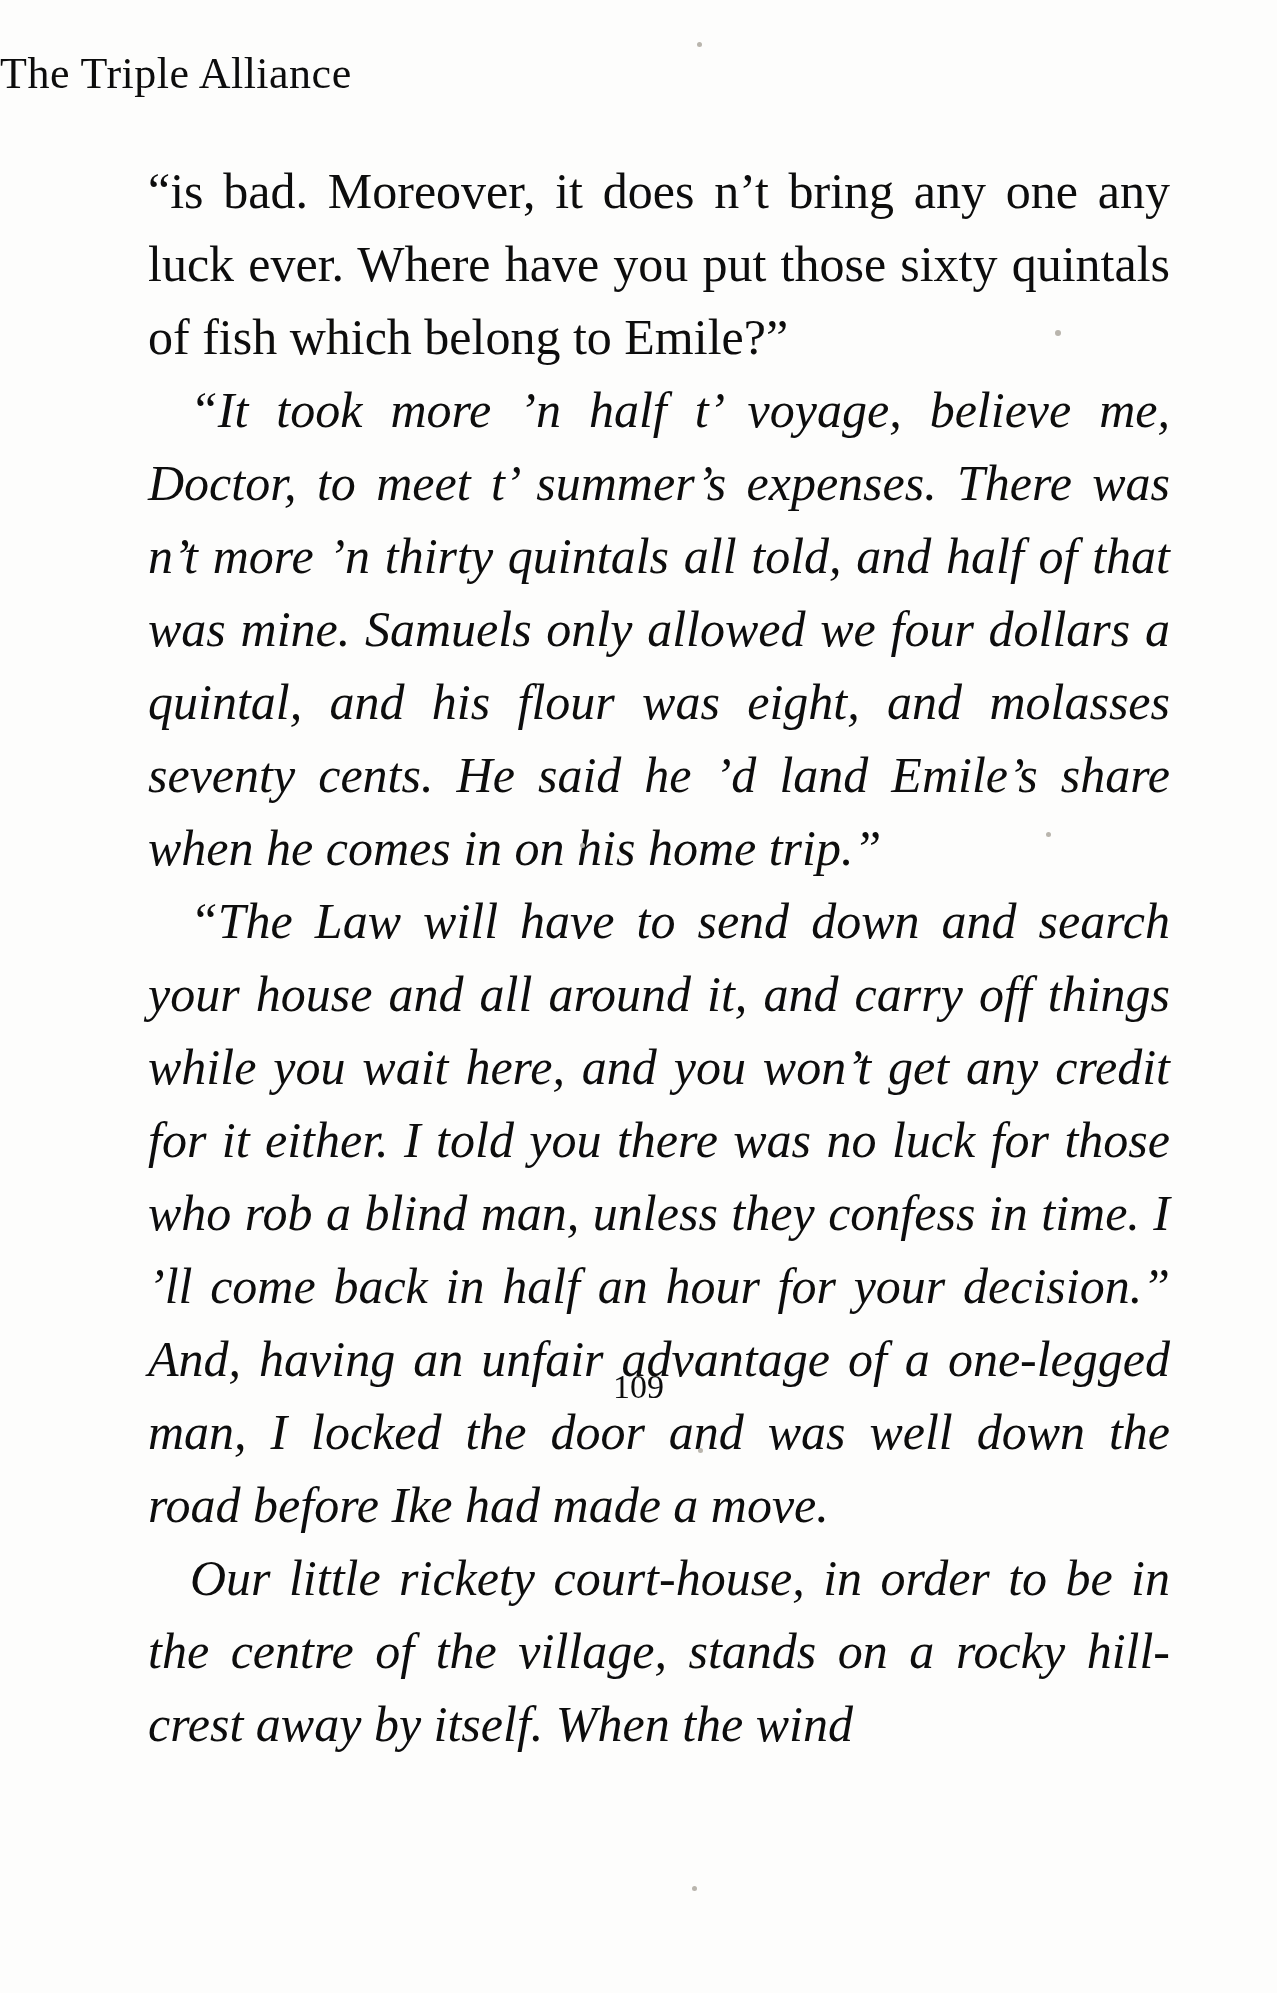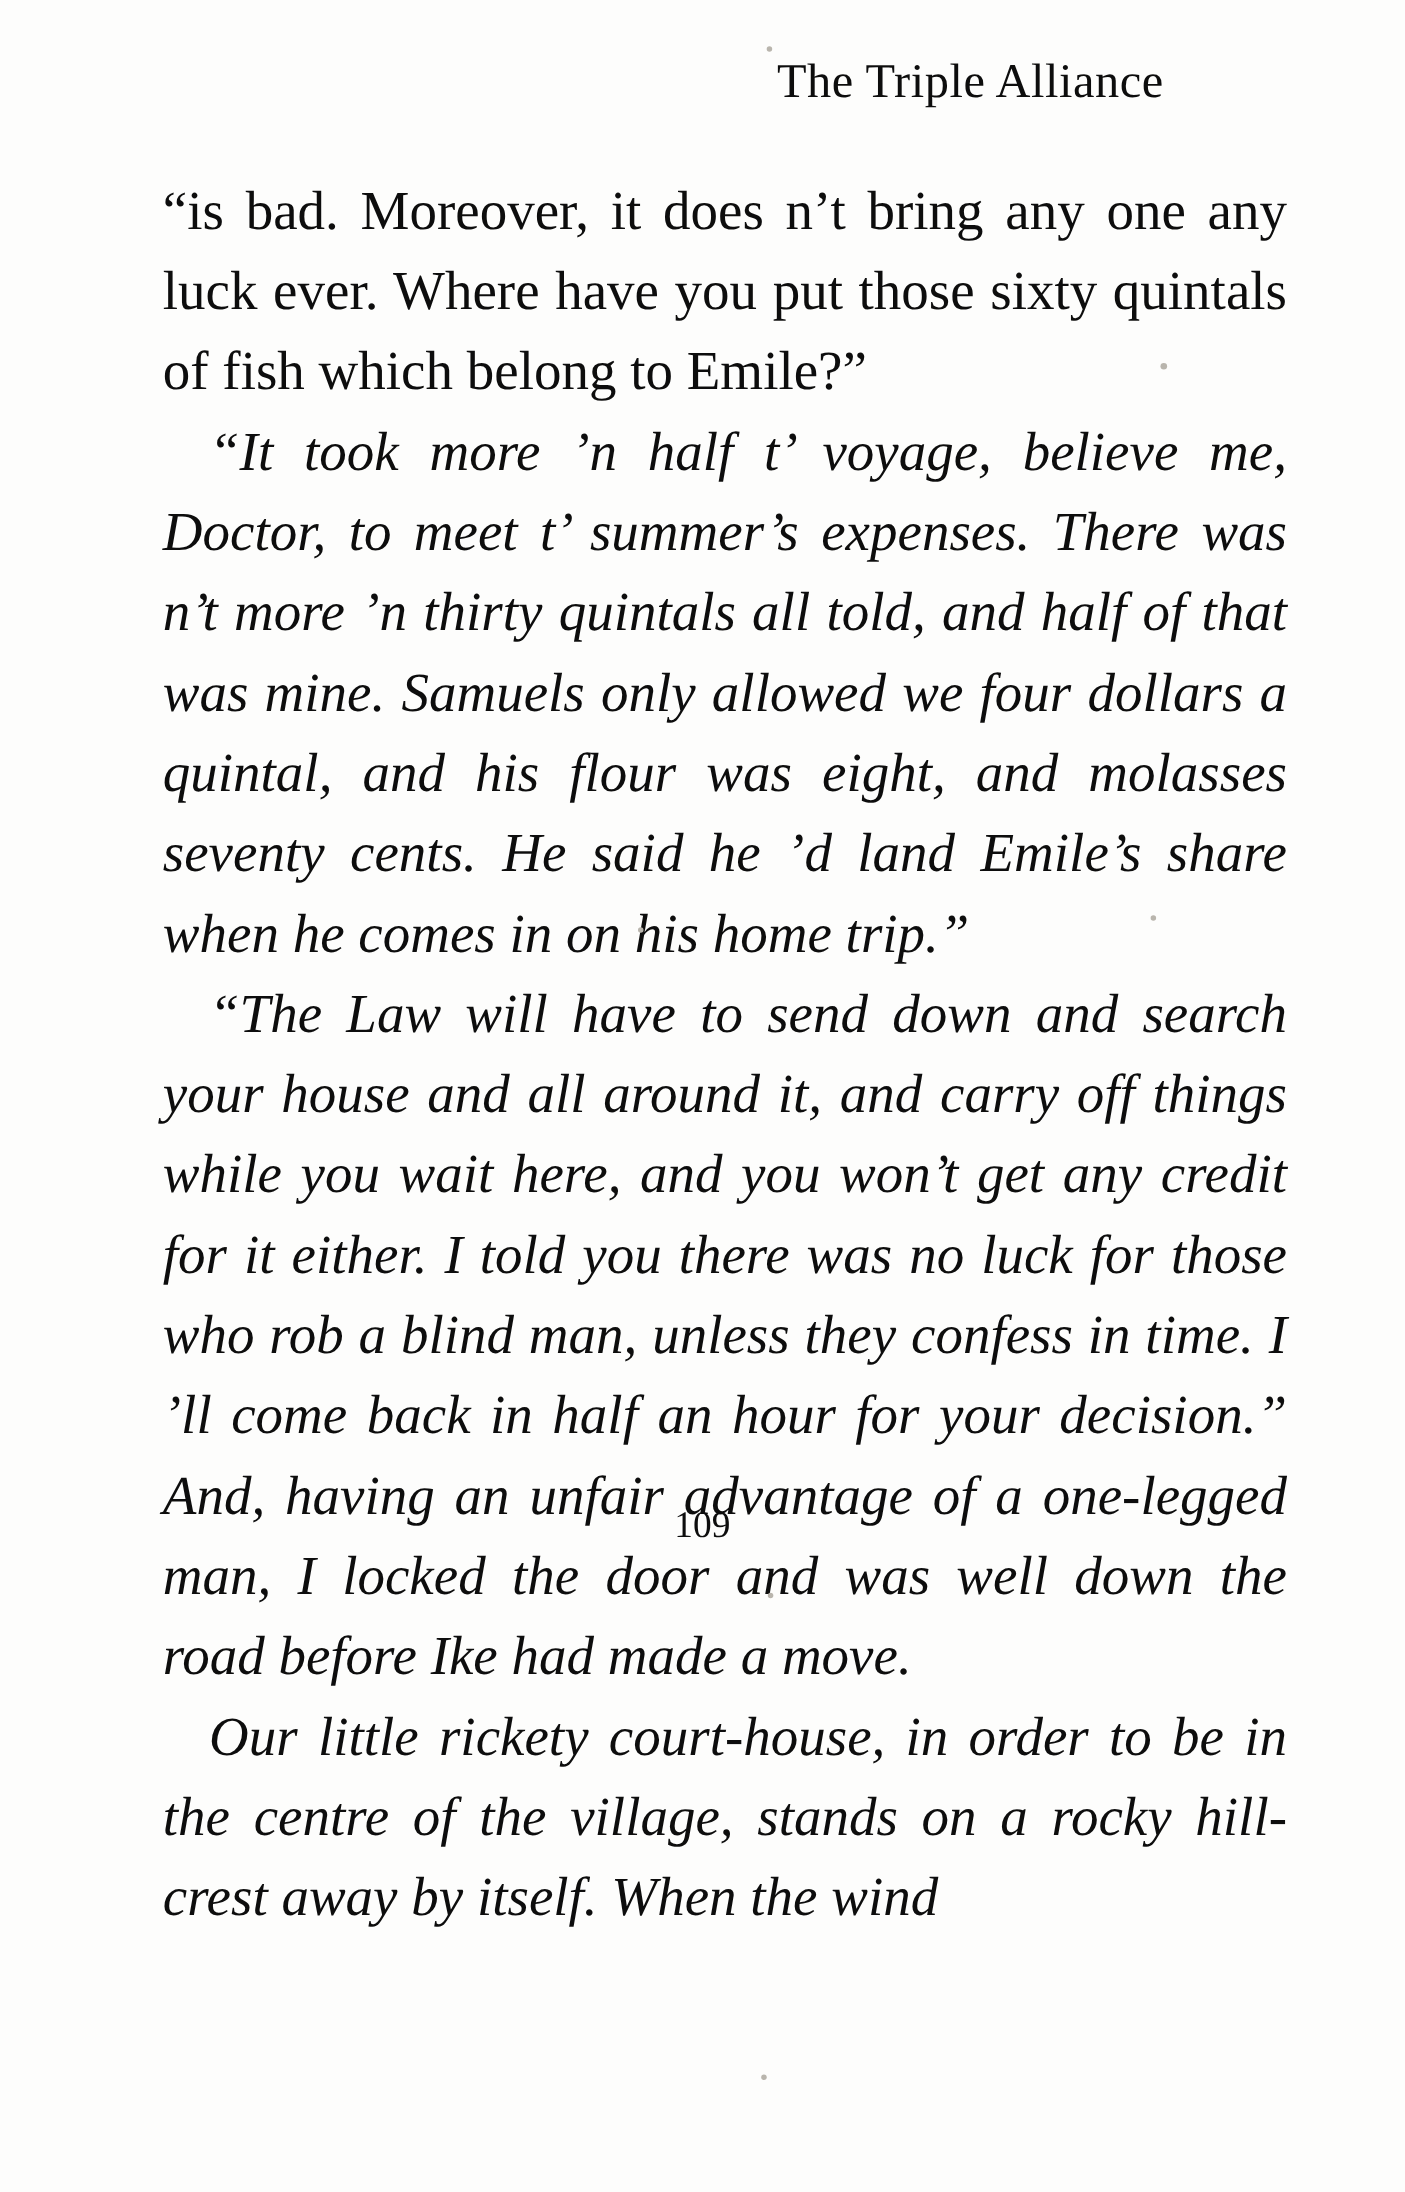--- a/index.html
+++ b/index.html
@@ -20,21 +20,21 @@
     top: 0; left: 0;
     width: 1277px;
     height: 1993px;
     background: #fdfdfc;
   }
   .page-header {
     position: absolute;
     top: 48px;
     left: 0;
     width: 1058px;
-    text-align: right;
+    text-align: left;
     font-size: 44px;
     letter-spacing: 0.5px;
     font-weight: 400;
     color: #0d0d0d;
   }
   .text-block {
     position: absolute;
     top: 155px;
     left: 148px;
     width: 1022px;

